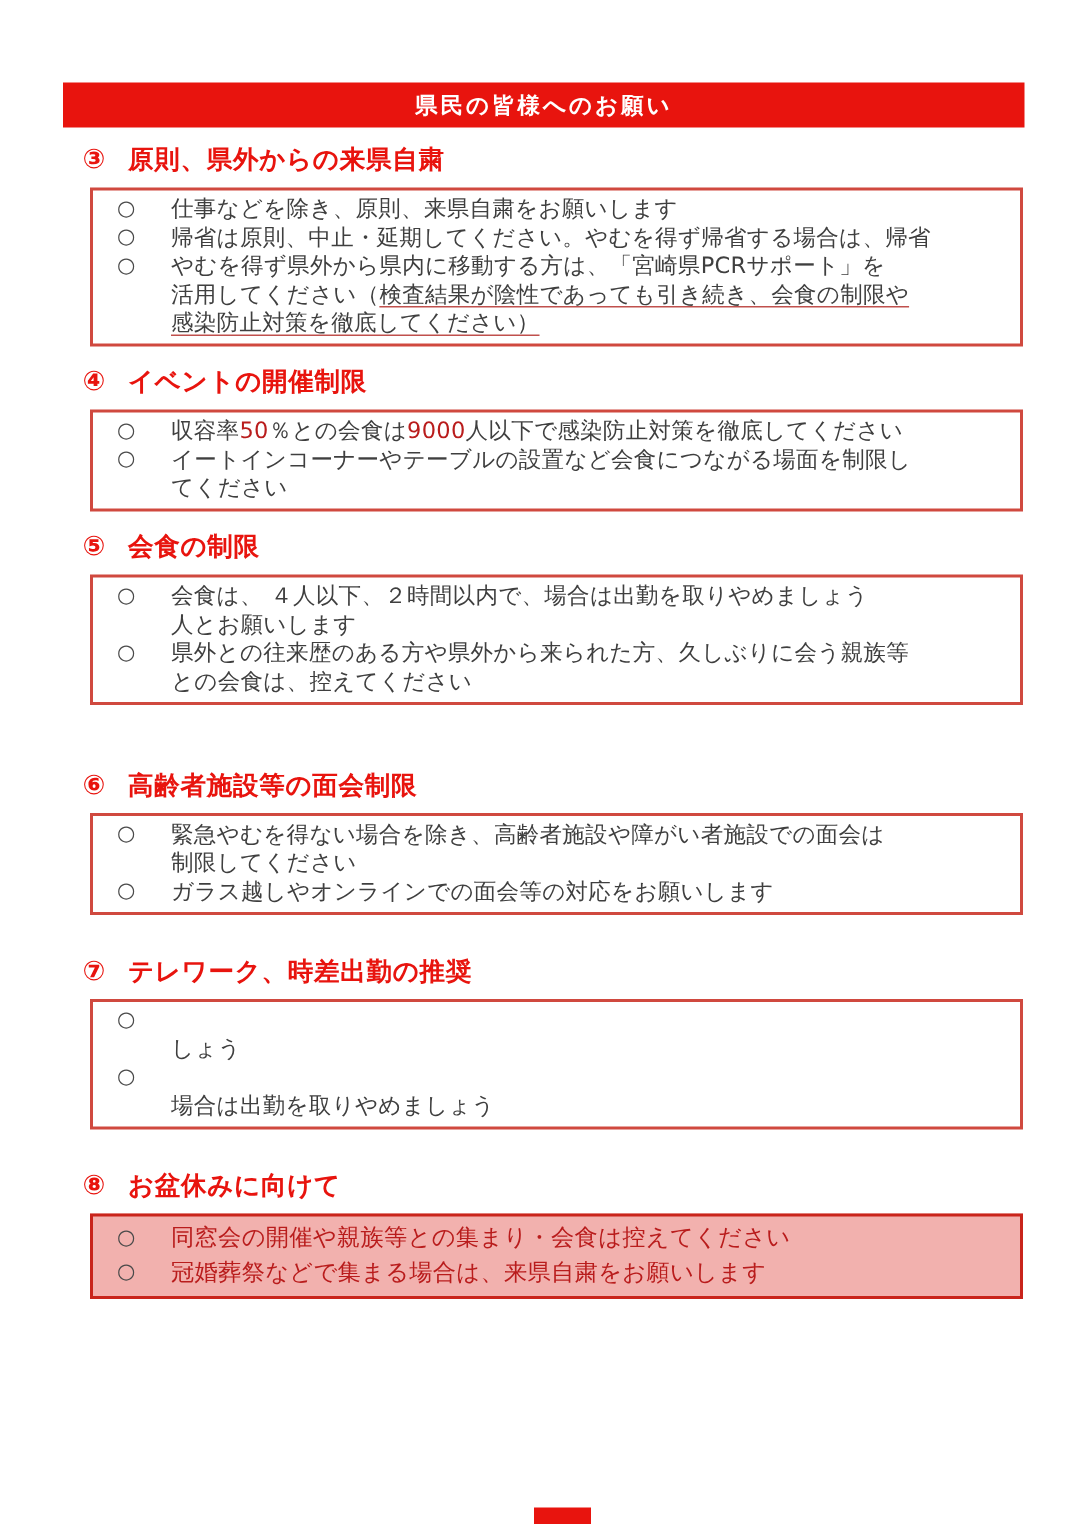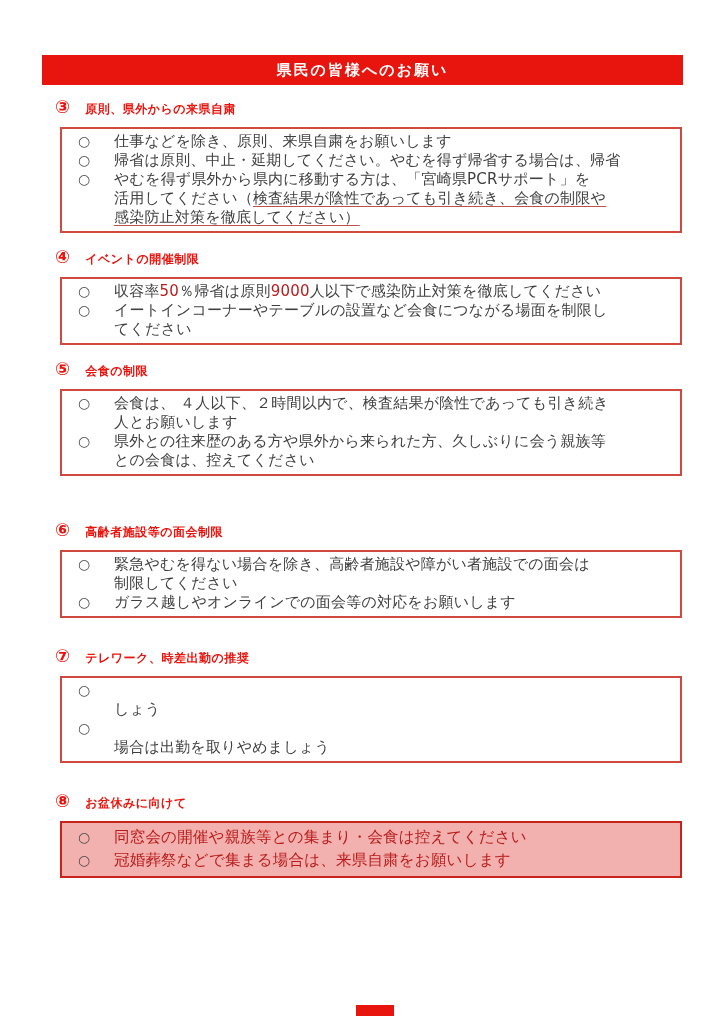--- a/index.html
+++ b/index.html
@@ -39,21 +39,21 @@
     margin: 0 0 6px 13px;
     color: var(--heading-red, #e8140e);
   }
   .section-number {
     font-size: 18px;
     font-weight: 600;
     margin-right: 15px;
     line-height: 23px;
   }
   .section-title {
-    font-size: 12px;
+    font-size: 17px;
     font-weight: bold;
     line-height: 23px;
     letter-spacing: 0.5px;
   }
   .box {
     margin-left: 18px;
     border: 2px solid var(--box-border, #d0493f);
     padding: 3px 8px 4px 8px;
     background: #ffffff;
   }
@@ -129,38 +129,38 @@
   </div>
 
   <div class="section">
     <div class="section-heading">
       <span class="section-number">④</span>
       <span class="section-title">イベントの開催制限</span>
     </div>
     <div class="box">
           <div class="item">
             <span class="bullet">○</span>
-            <div class="item-text"><span>収容率</span><span class="b">50</span><span>％帰省は原則</span><span class="b">9000</span><span>人以下で感染防止対策を徹底してください</span></div>
+            <div class="item-text"><span>収容率</span><span class="b">50</span><span>％との会食は</span><span class="b">9000</span><span>人以下で感染防止対策を徹底してください</span></div>
           </div>
           <div class="item">
             <span class="bullet">○</span>
             <div class="item-text"><span>イートインコーナーやテーブルの設置など会食につながる場面を制限し</span><br><span>てください</span></div>
           </div>
         </div>
   </div>
 
   <div class="section">
     <div class="section-heading">
       <span class="section-number">⑤</span>
       <span class="section-title">会食の制限</span>
     </div>
     <div class="box">
           <div class="item">
             <span class="bullet">○</span>
-            <div class="item-text"><span>会食は、 ４人以下、２時間以内で、検査結果が陰性であっても引き続き</span><br><span>人とお願いします</span></div>
+            <div class="item-text"><span>会食は、 ４人以下、２時間以内で、場合は出勤を取りやめましょう</span><br><span>人とお願いします</span></div>
           </div>
           <div class="item">
             <span class="bullet">○</span>
             <div class="item-text"><span>県外との往来歴のある方や県外から来られた方、久しぶりに会う親族等</span><br><span>との会食は、控えてください</span></div>
           </div>
         </div>
   </div>
 
   <div class="section">
     <div class="section-heading">

